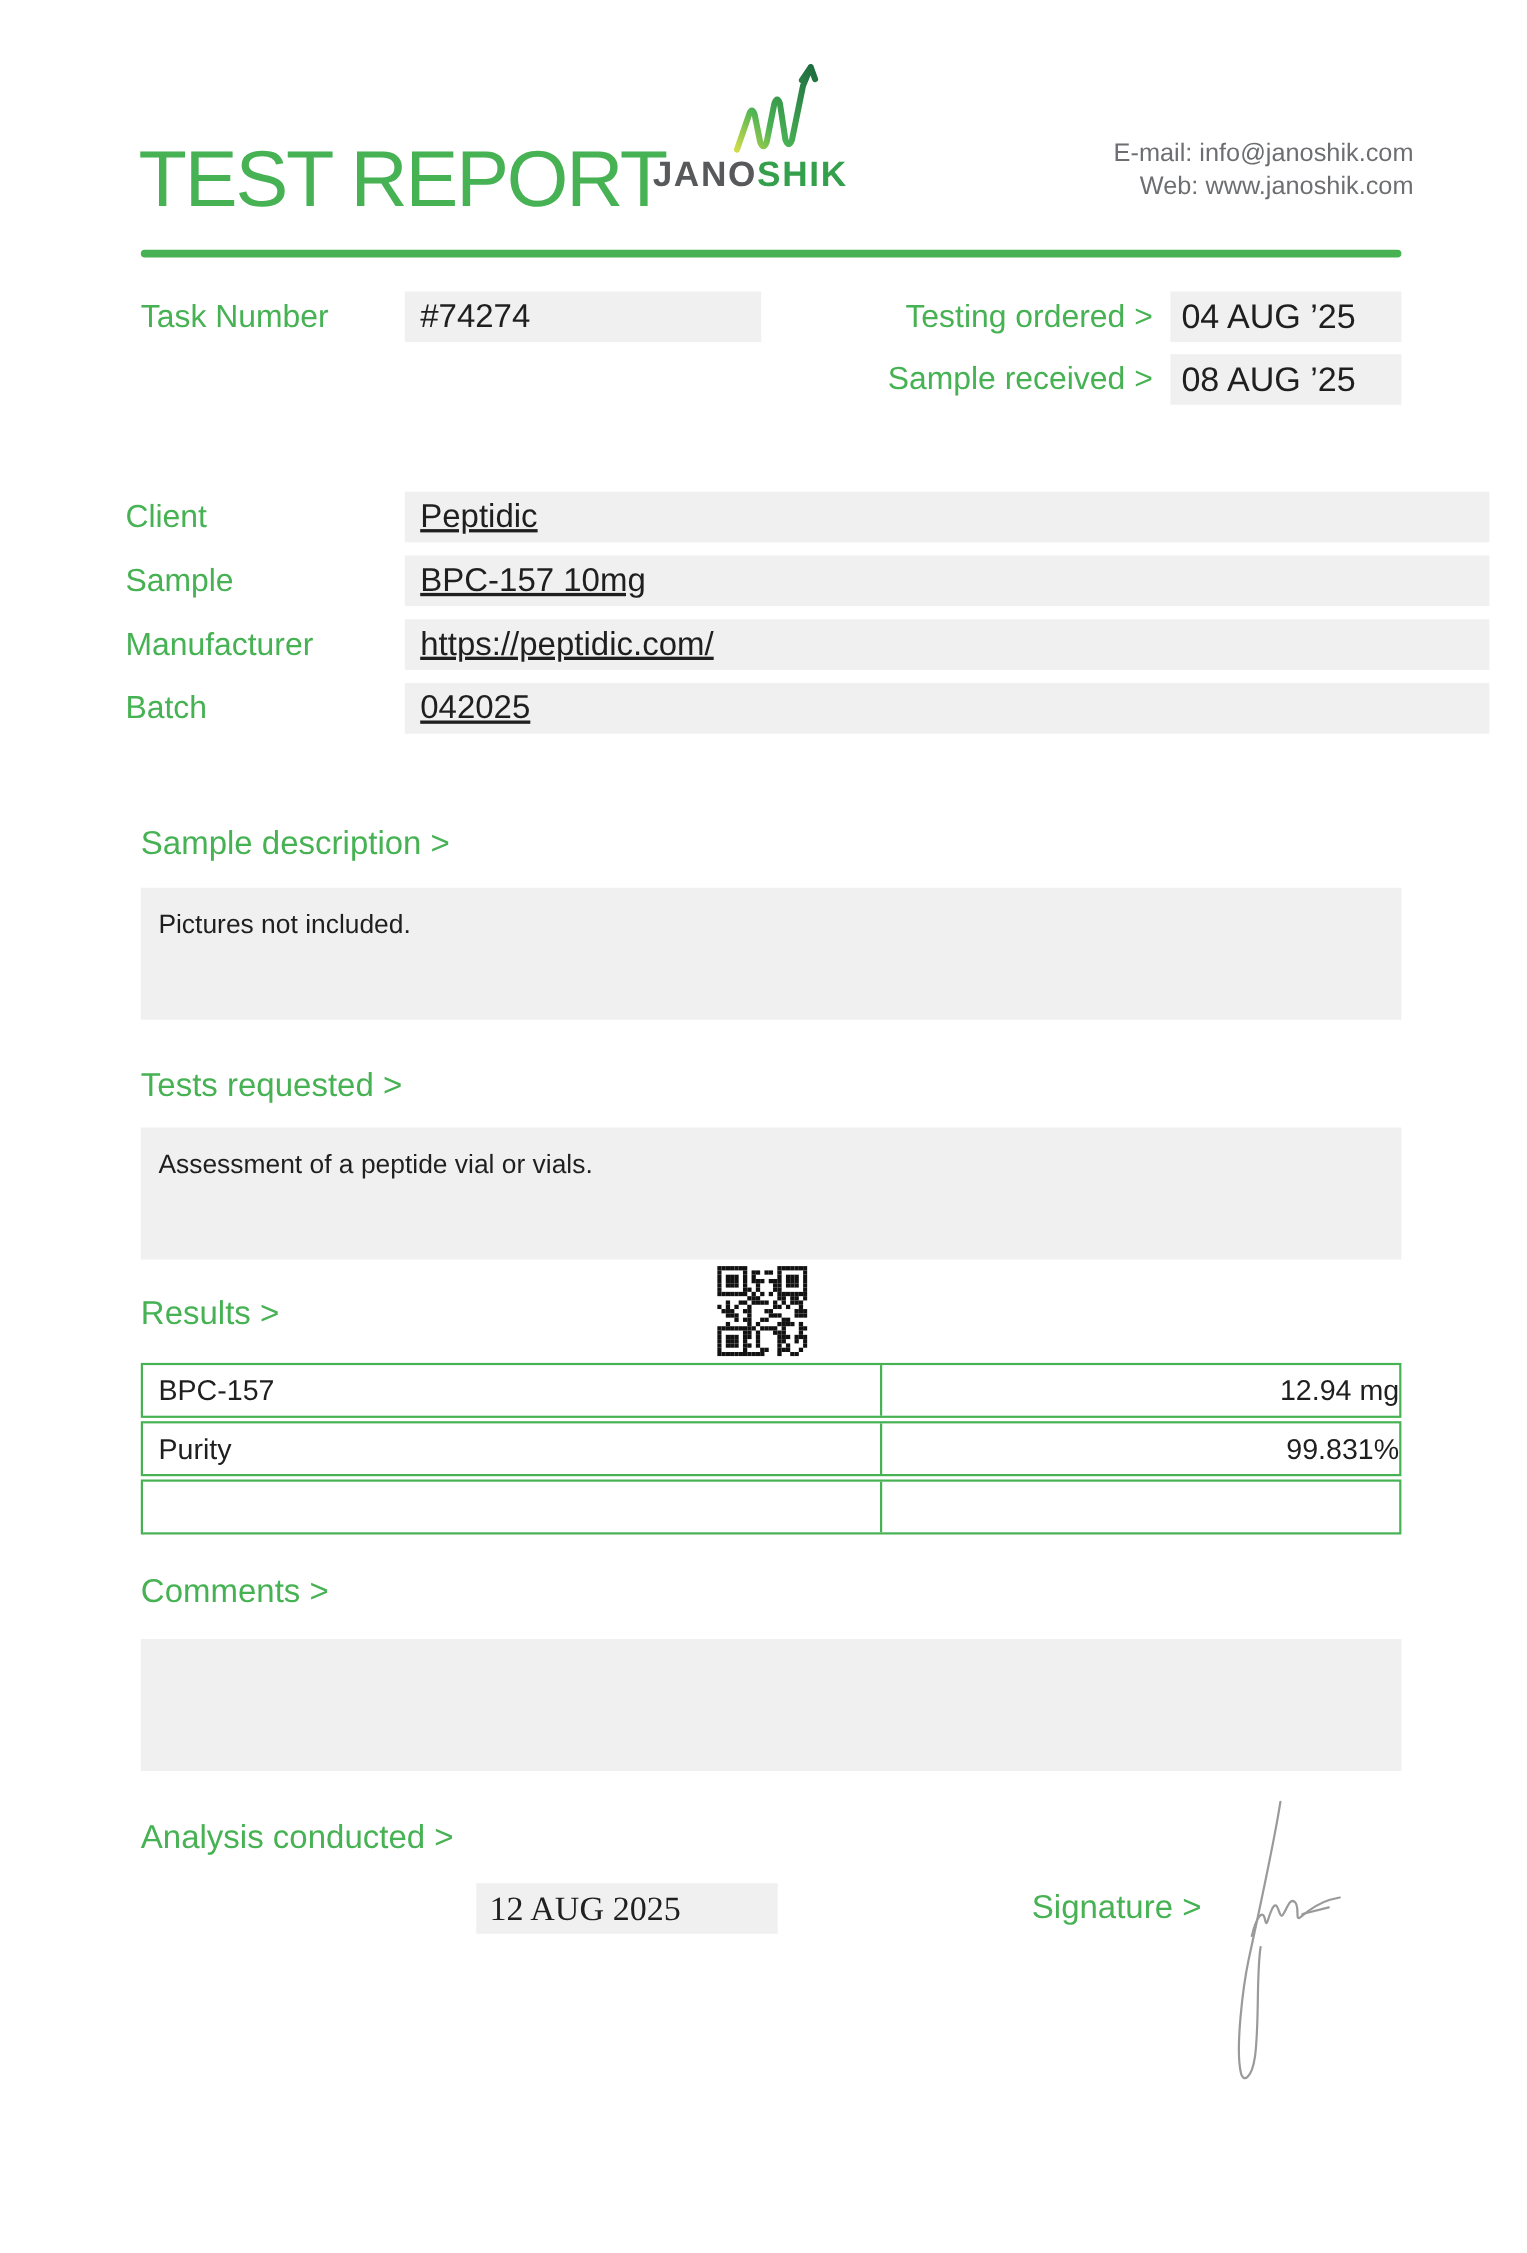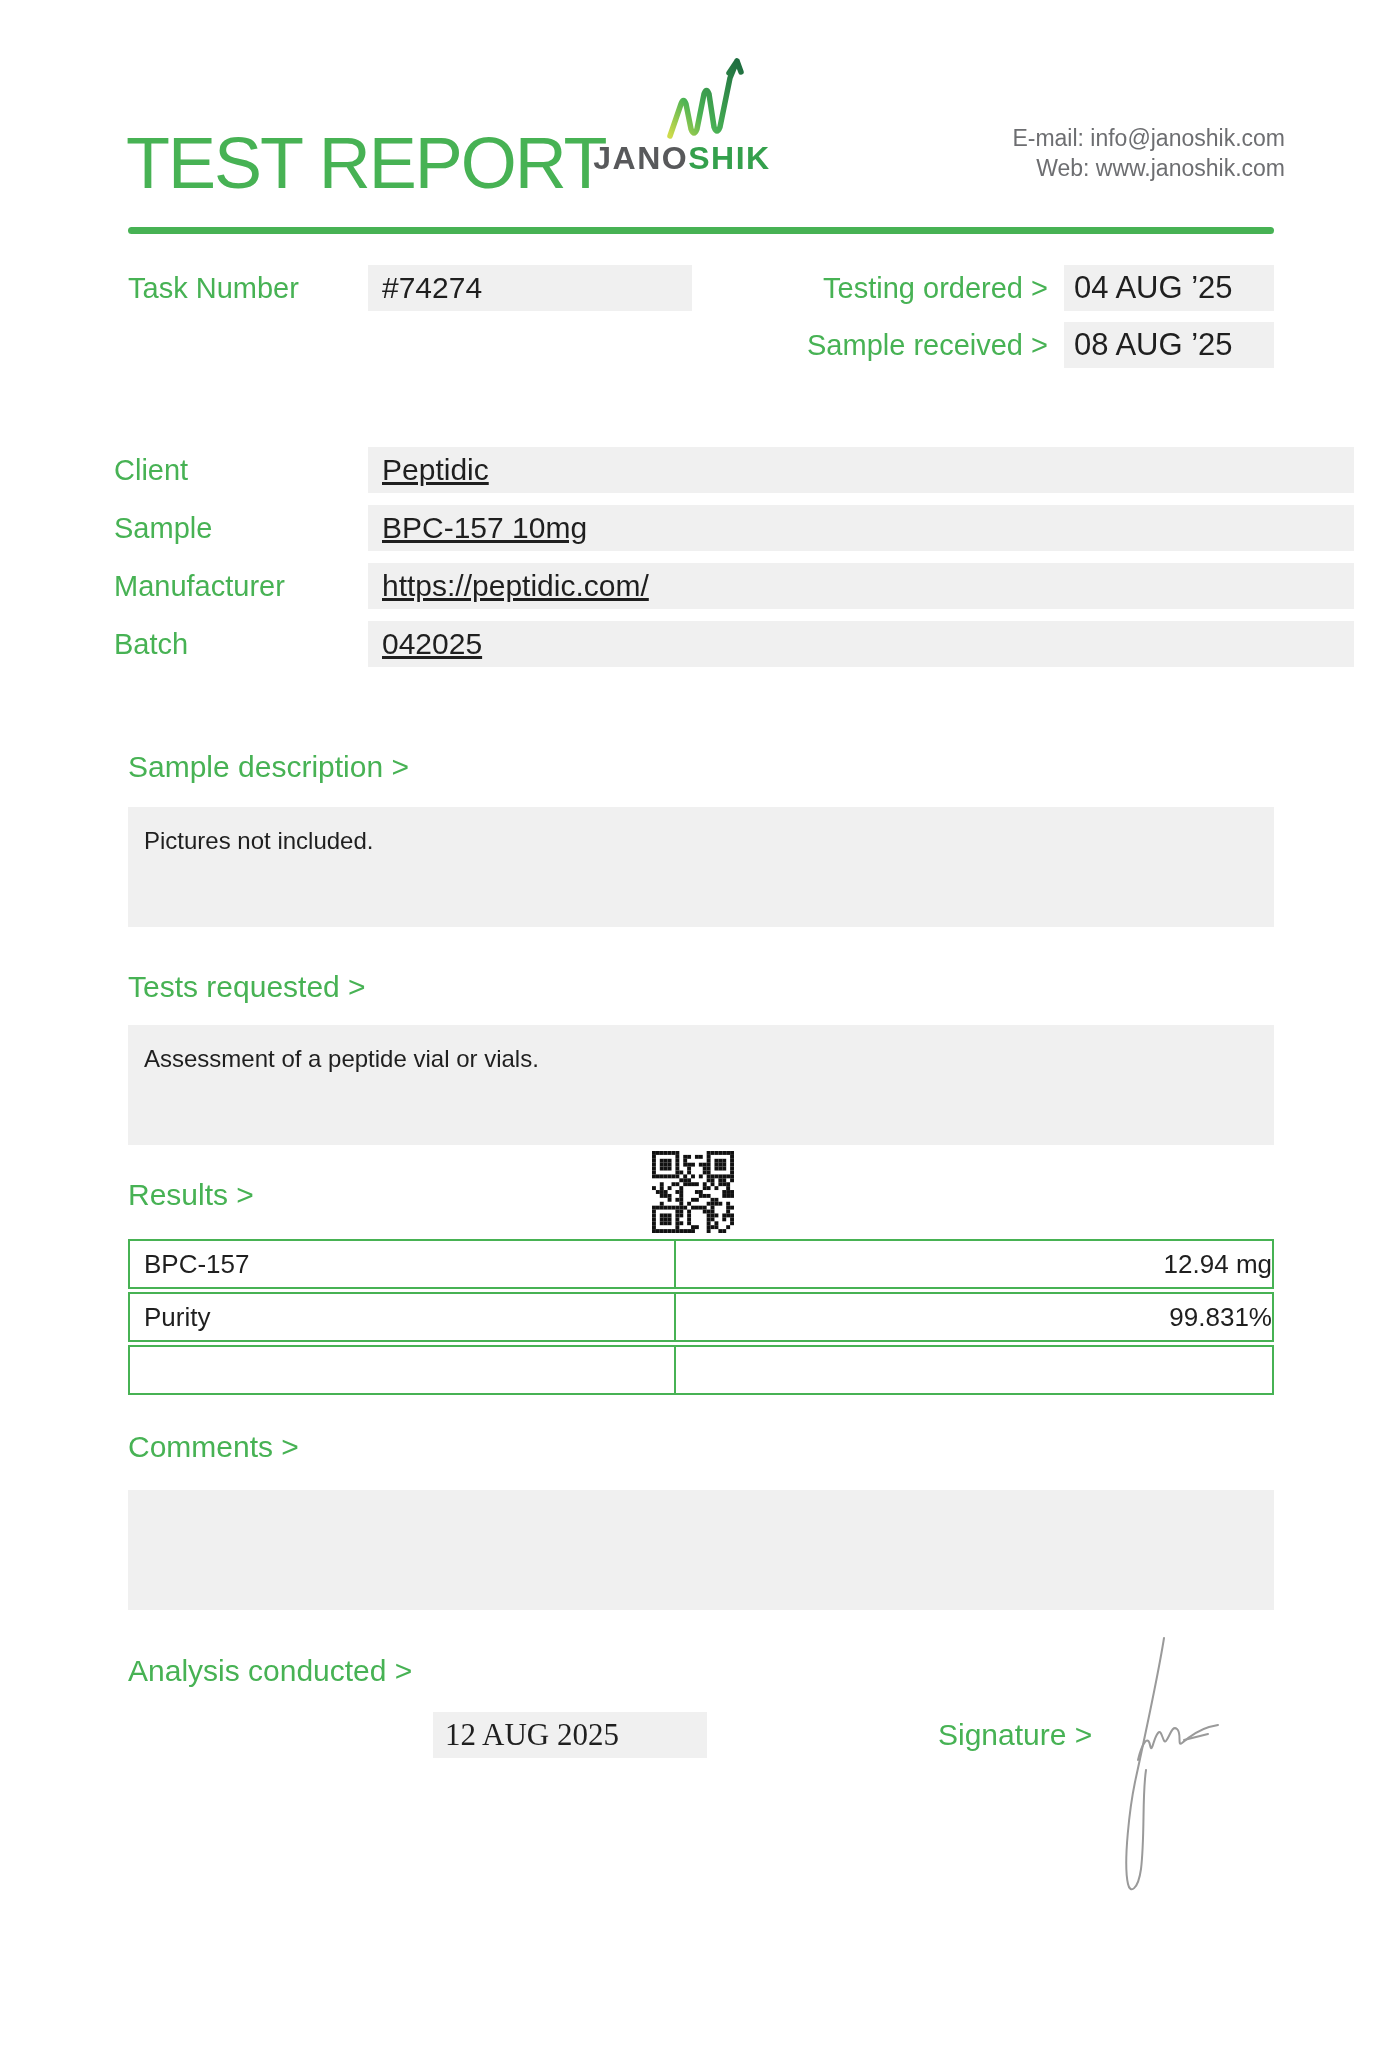--- a/index.html
+++ b/index.html
@@ -44,21 +44,21 @@
   .date-label.row1{top:265px;}
 
   
   .info-label{left:114px;}
   .info-box{left:368px;width:986px;text-decoration:underline;}
 
   
   .rtable{position:absolute;left:128px;top:1239px;width:1146px;}
   .rrow{display:flex;border:2px solid var(--accent-green);height:50px;margin-bottom:3px;background:#fff;}
   .rcell{line-height:46px;font-size:26px;color:var(--text-dark);padding-left:14px;white-space:nowrap;}
-  .rcell.c1{width:546px;border-right:2px solid var(--accent-green);}
+  .rcell.c1{width:672px;border-right:2px solid var(--accent-green);}
   .rcell.c2{flex:1;text-align:right;}
 
   .qr{position:absolute;left:652px;top:1151px;}
 
   
   .analysis-label{left:128px;top:1648px;font-size:30px;}
   .analysis-box{left:433px;top:1712px;width:274px;font-size:31px;padding-left:12px;font-family:Liberation Serif, serif;}
   .signature-label{left:938px;top:1712px;font-size:30px;}
   .signature-svg{position:absolute;left:1118px;top:1632px;}
 </style>

